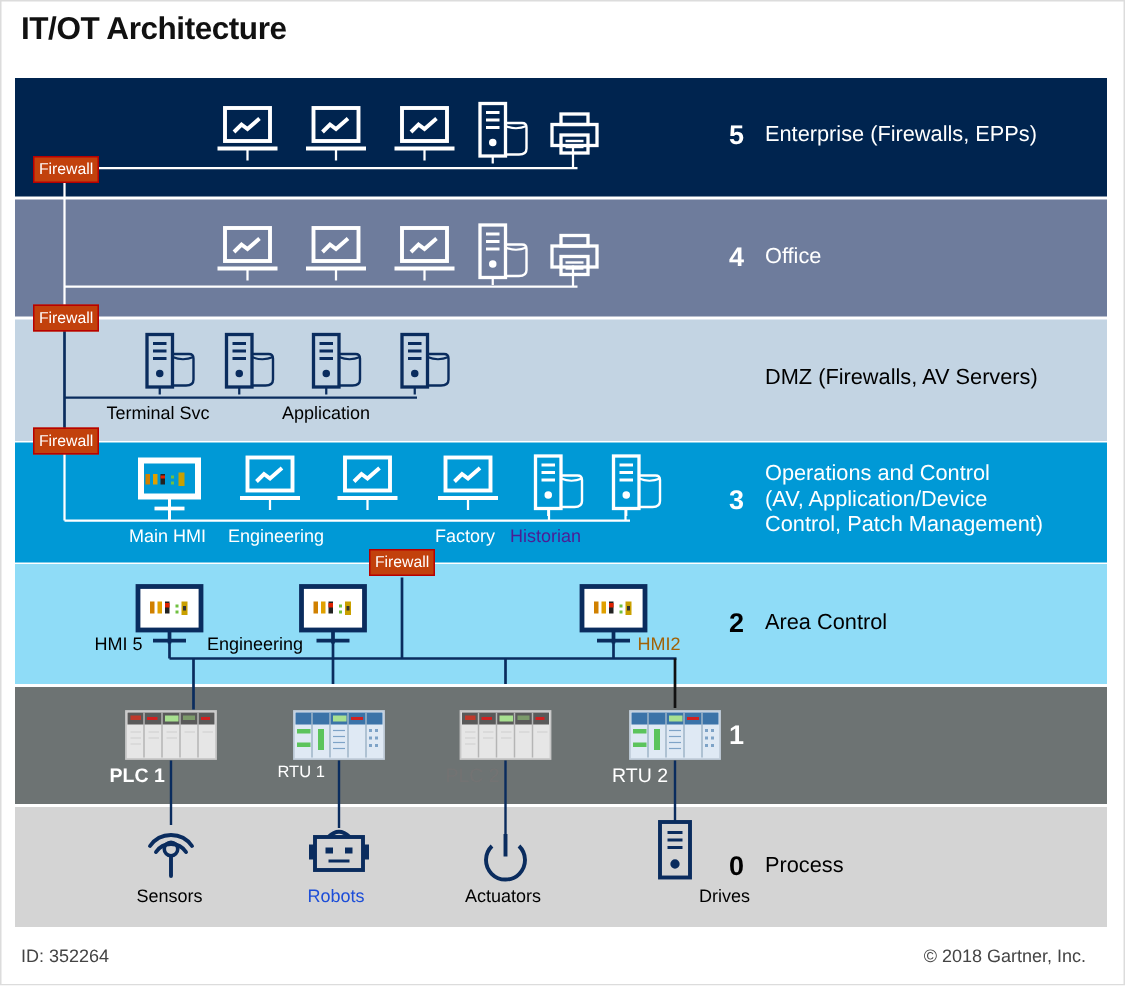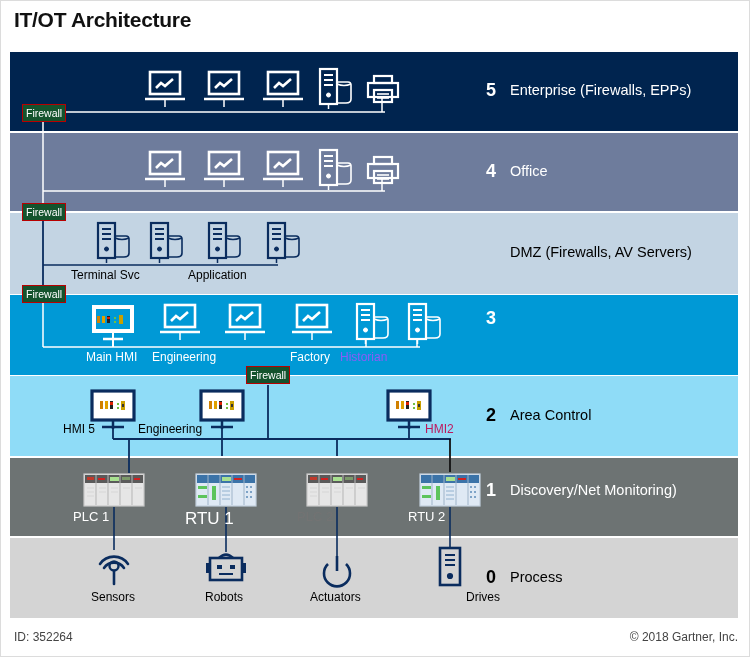--- a/index.html
+++ b/index.html
@@ -4,21 +4,21 @@
 <style>
   html,body{margin:0;padding:0;}
   body{width:750px;height:657px;background:#fff;font-family:"Liberation Sans",sans-serif;position:relative;overflow:hidden;}
   .frame{position:absolute;left:0;top:0;width:748px;height:655px;border:1px solid #dcdcdc;}
   .title{position:absolute;left:14px;top:8px;font-size:21px;font-weight:bold;color:#111;letter-spacing:-0.3px;}
   .band{position:absolute;left:10px;width:728px;}
   .band-label{position:absolute;left:486px;display:flex;align-items:center;font-size:14.5px;}
   .band-num{font-weight:bold;font-size:18px;width:24px;flex:none;}
   .band-text{line-height:17px;}
   .diagram{position:absolute;left:0;top:0;width:750px;height:657px;pointer-events:none;}
-  .fw{position:absolute;background:#14532d;color:#fff;font-size:10.5px;padding:2px 3px;line-height:12px;border:1px solid #b80000;}
+  .fw{position:absolute;background:#c2410c;color:#fff;font-size:10.5px;padding:2px 3px;line-height:12px;border:1px solid #b80000;}
   .dev-label{position:absolute;font-size:12px;white-space:nowrap;}
   .footer{position:absolute;top:630px;font-size:12px;color:#444;}
 </style>
 </head>
 <body>
 
 <div class="frame"></div>
 <div class="title">IT/OT Architecture</div>
 
 <div class="band" style="top:52px;height:79px;background:#00244f;"></div>
@@ -36,29 +36,33 @@
 <div class="band-label" style="top:161px;color:#fff;">
   <span class="band-num">4</span>
   <span class="band-text">Office</span>
 </div>
 <div class="band-label" style="top:244px;color:#000;">
   <span class="band-num"></span>
   <span class="band-text">DMZ (Firewalls, AV Servers)</span>
 </div>
 <div class="band-label" style="top:308px;color:#fff;">
   <span class="band-num">3</span>
+  <span class="band-text">
+    <span style="display:block">Operations and Control</span>
+    <span style="display:block">(AV, Application/Device</span>
+    <span style="display:block">Control, Patch Management)</span>
+  </span>
 </div>
 <div class="band-label" style="top:405px;color:#000;">
   <span class="band-num">2</span>
   <span class="band-text">Area Control</span>
 </div>
 <div class="band-label" style="top:480px;color:#fff;">
   <span class="band-num">1</span>
   <span class="band-text">
-    <span style="display:block">Discovery/Net Monitoring)</span>
   </span>
 </div>
 <div class="band-label" style="top:567px;color:#000;">
   <span class="band-num">0</span>
   <span class="band-text">Process</span>
 </div>
 
 <svg class="diagram" width="750" height="657" viewBox="0 0 750 657">
   <defs>
 
@@ -282,30 +286,30 @@
 <div class="fw" style="left:22px;top:203px;">Firewall</div>
 <div class="fw" style="left:22px;top:285px;">Firewall</div>
 <div class="fw" style="left:246px;top:366px;">Firewall</div>
 
 <div class="dev-label" style="left:71px;top:268px;color:#000;">Terminal Svc</div>
 <div class="dev-label" style="left:188px;top:268px;color:#000;">Application</div>
 
 <div class="dev-label" style="left:86px;top:350px;color:#fff;">Main HMI</div>
 <div class="dev-label" style="left:152px;top:350px;color:#fff;">Engineering</div>
 <div class="dev-label" style="left:290px;top:350px;color:#fff;">Factory</div>
-<div class="dev-label" style="left:340px;top:350px;color:#8b5cf6;">Historian</div>
+<div class="dev-label" style="left:340px;top:350px;color:#4c1d95;">Historian</div>
 
 <div class="dev-label" style="left:63px;top:422px;color:#000;">HMI 5</div>
 <div class="dev-label" style="left:138px;top:422px;color:#000;">Engineering</div>
-<div class="dev-label" style="left:425px;top:422px;color:#be185d;">HMI2</div>
-
-<div class="dev-label" style="left:73px;top:509px;color:#fff;font-size:13px;">PLC 1</div>
-<div class="dev-label" style="left:185px;top:509px;color:#fff;font-size:17px;">RTU 1</div>
+<div class="dev-label" style="left:425px;top:422px;color:#a16207;">HMI2</div>
+
+<div class="dev-label" style="left:73px;top:509px;color:#fff;font-size:13px;font-weight:bold;">PLC 1</div>
+<div class="dev-label" style="left:185px;top:509px;color:#fff;font-size:11px;">RTU 1</div>
 <div class="dev-label" style="left:297px;top:509px;color:#737373;font-size:13px;">PLC 2</div>
 <div class="dev-label" style="left:408px;top:509px;color:#fff;font-size:13px;">RTU 2</div>
 
 <div class="dev-label" style="left:91px;top:590px;color:#000;">Sensors</div>
-<div class="dev-label" style="left:205px;top:590px;color:#000000;">Robots</div>
+<div class="dev-label" style="left:205px;top:590px;color:#1d4ed8;">Robots</div>
 <div class="dev-label" style="left:310px;top:590px;color:#000;">Actuators</div>
 <div class="dev-label" style="left:432px;top:590px;color:#000;margin-left:34px;">Drives</div>
 
 <div class="footer" style="left:14px;">ID: 352264</div>
-<div class="footer" style="right:12px;">© 2018 Gartner, Inc.</div>
+<div class="footer" style="right:26px;">© 2018 Gartner, Inc.</div>
 
 </body></html>

